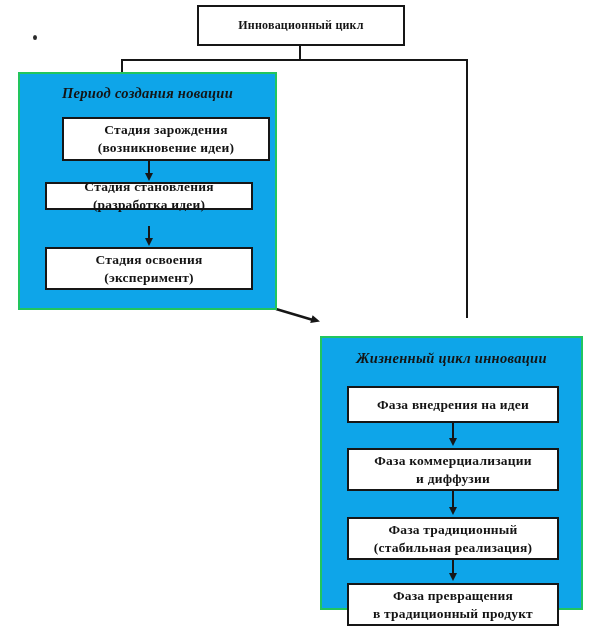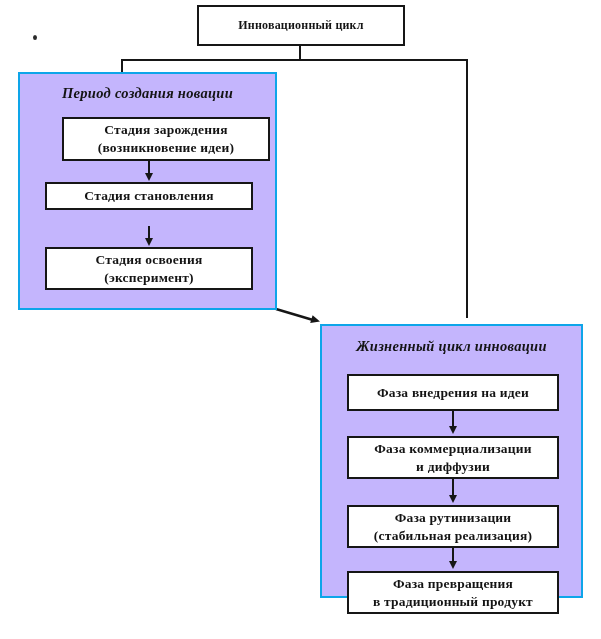--- a/index.html
+++ b/index.html
@@ -27,22 +27,22 @@
     justify-content: center;
     text-align: center;
     font-weight: bold;
     font-size: 13.5px;
     line-height: 1.32;
     letter-spacing: 0.2px;
   }
   .group {
     position: absolute;
     box-sizing: border-box;
-    border: 2px solid #0ea5e9;
-    background: #c4b5fd;
+    border: 2px solid #22c55e;
+    background: #0ea5e9;
   }
   .group-title {
     position: absolute;
     left: 0;
     width: 100%;
     text-align: center;
     font-weight: bold;
     font-style: italic;
     font-size: 14.5px;
     letter-spacing: 0.3px;
@@ -98,51 +98,52 @@
     <div class="node" style="left:42px; top:43px; width:208px; height:44px;">
       <span>Стадия зарождения</span>
       <span>(возникновение идеи)</span>
     </div>
 
     <div class="line" style="left:128px; top:87px; width:2px; height:14px;"></div>
     <div class="arrowhead" style="left:125px; top:99px;"></div>
 
     <div class="node" style="left:25px; top:108px; width:208px; height:28px;">
       <span>Стадия становления</span>
+      <span>(разработка идеи)</span>
     </div>
 
     <div class="line" style="left:128px; top:152px; width:2px; height:14px;"></div>
     <div class="arrowhead" style="left:125px; top:164px;"></div>
 
     <div class="node" style="left:25px; top:173px; width:208px; height:43px;">
       <span>Стадия освоения</span>
       <span>(эксперимент)</span>
     </div>
   </div>
 
-  <div class="group" style="left:320px; top:324px; width:263px; height:274px;">
+  <div class="group" style="left:320px; top:336px; width:263px; height:274px;">
     <div class="group-title" style="top:12px;">Жизненный цикл инновации</div>
 
     <div class="node" style="left:25px; top:48px; width:212px; height:37px;">
       <span>Фаза внедрения на идеи</span>
     </div>
 
     <div class="line" style="left:130px; top:85px; width:2px; height:17px;"></div>
     <div class="arrowhead" style="left:127px; top:100px;"></div>
 
     <div class="node" style="left:25px; top:110px; width:212px; height:43px;">
       <span>Фаза коммерциализации</span>
       <span>и диффузии</span>
     </div>
 
     <div class="line" style="left:130px; top:153px; width:2px; height:18px;"></div>
     <div class="arrowhead" style="left:127px; top:169px;"></div>
 
     <div class="node" style="left:25px; top:179px; width:212px; height:43px;">
-      <span>Фаза рутинизации</span>
+      <span>Фаза традиционный</span>
       <span>(стабильная реализация)</span>
     </div>
 
     <div class="line" style="left:130px; top:222px; width:2px; height:15px;"></div>
     <div class="arrowhead" style="left:127px; top:235px;"></div>
 
     <div class="node" style="left:25px; top:245px; width:212px; height:43px;">
       <span>Фаза превращения</span>
       <span>в традиционный продукт</span>
     </div>

